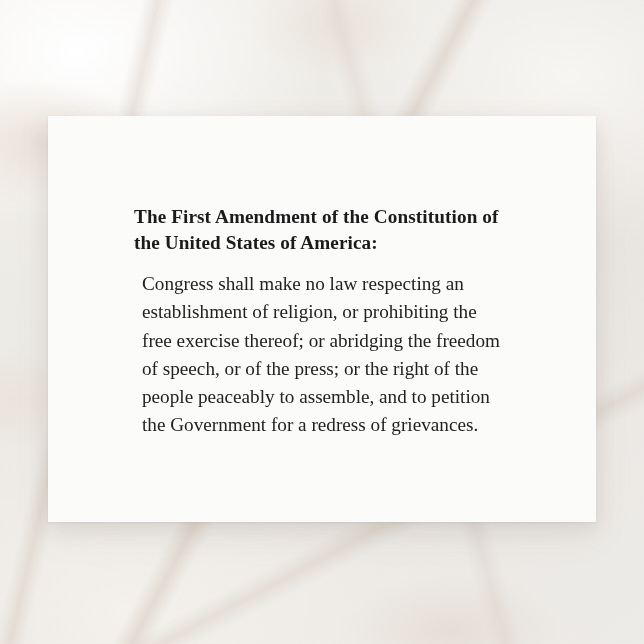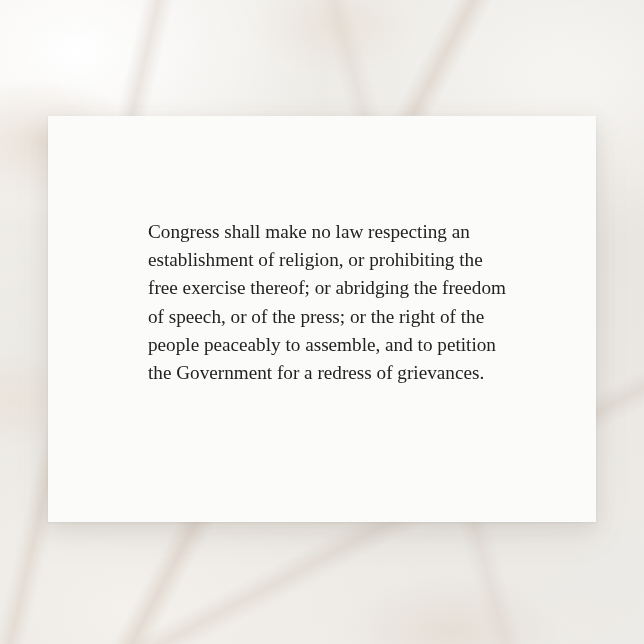--- a/index.html
+++ b/index.html
@@ -75,26 +75,27 @@
     color: #1b1b1b;
     letter-spacing: 0.1px;
     margin: 0 0 14px 0;
     max-width: 385px;
   }
 
   .body-text {
     font-size: 19.2px;
     line-height: 1.47;
     color: #222222;
-    margin: 14px;
+    margin: 8px;
     max-width: 368px;
   }
 </style>
 </head>
 <body>
 
 <div id="backdrop"></div>
 
 <div id="postcard">
   <div class="card-inner">
+    <p class="heading">The First Amendment of the Constitution of the United States of America:</p>
     <p class="body-text">Congress shall make no law respecting an establishment of religion, or prohibiting the free exercise thereof; or abridging the freedom of speech, or of the press; or the right of the people peaceably to assemble, and to petition the Government for a redress of grievances.</p>
   </div>
 </div>
 
 </body></html>

